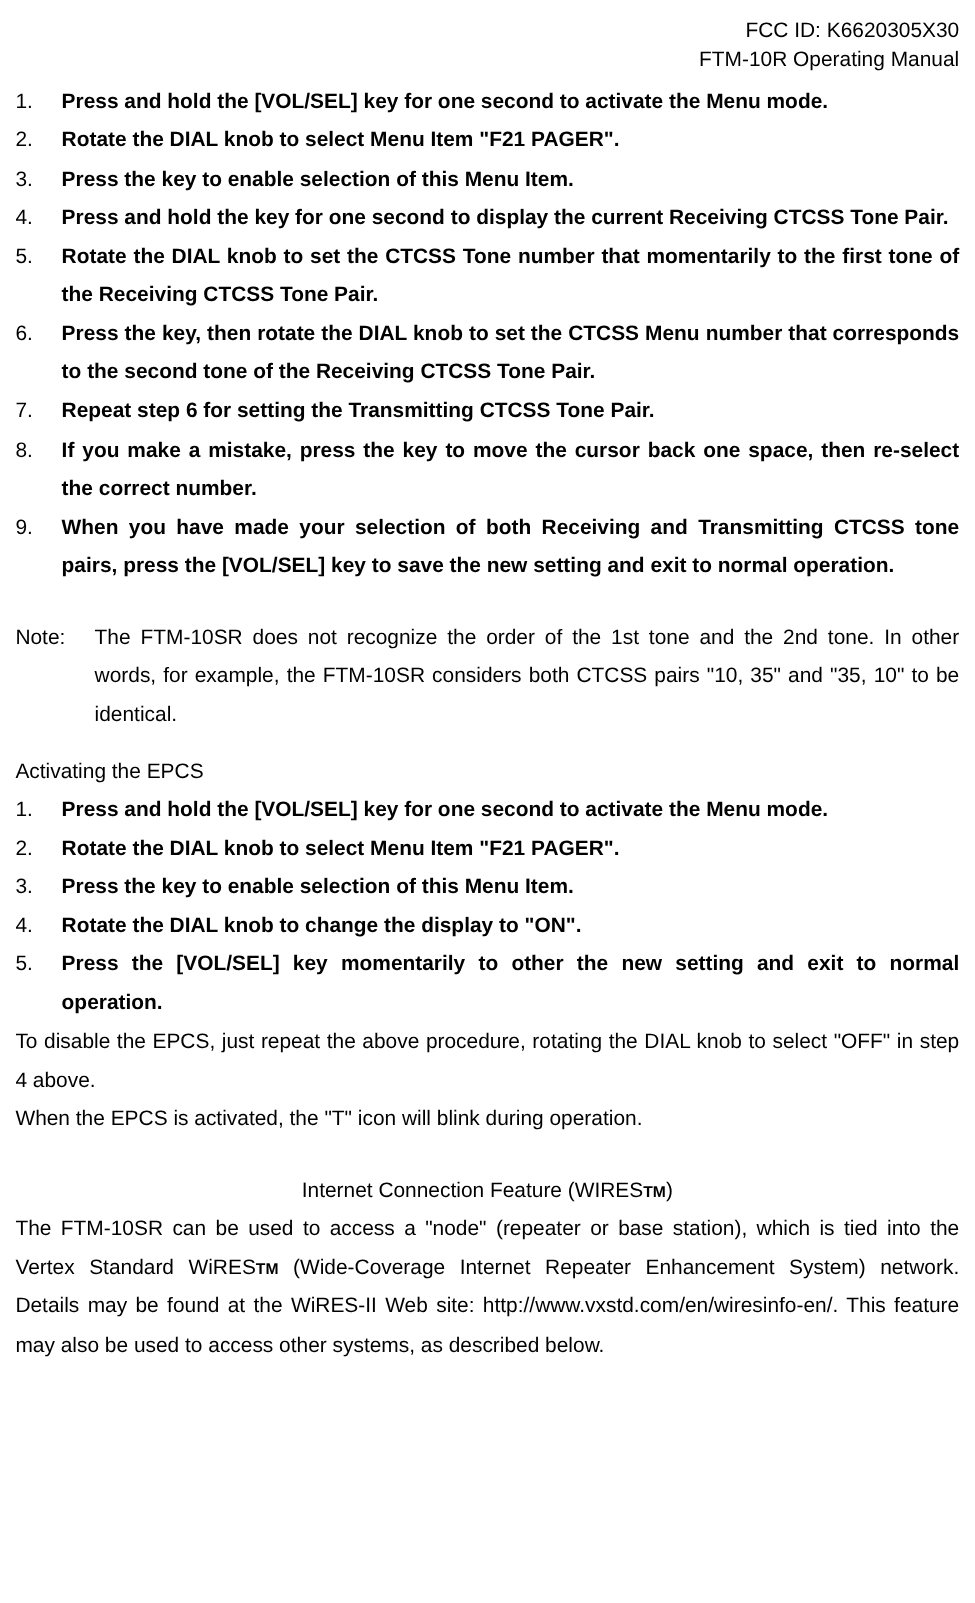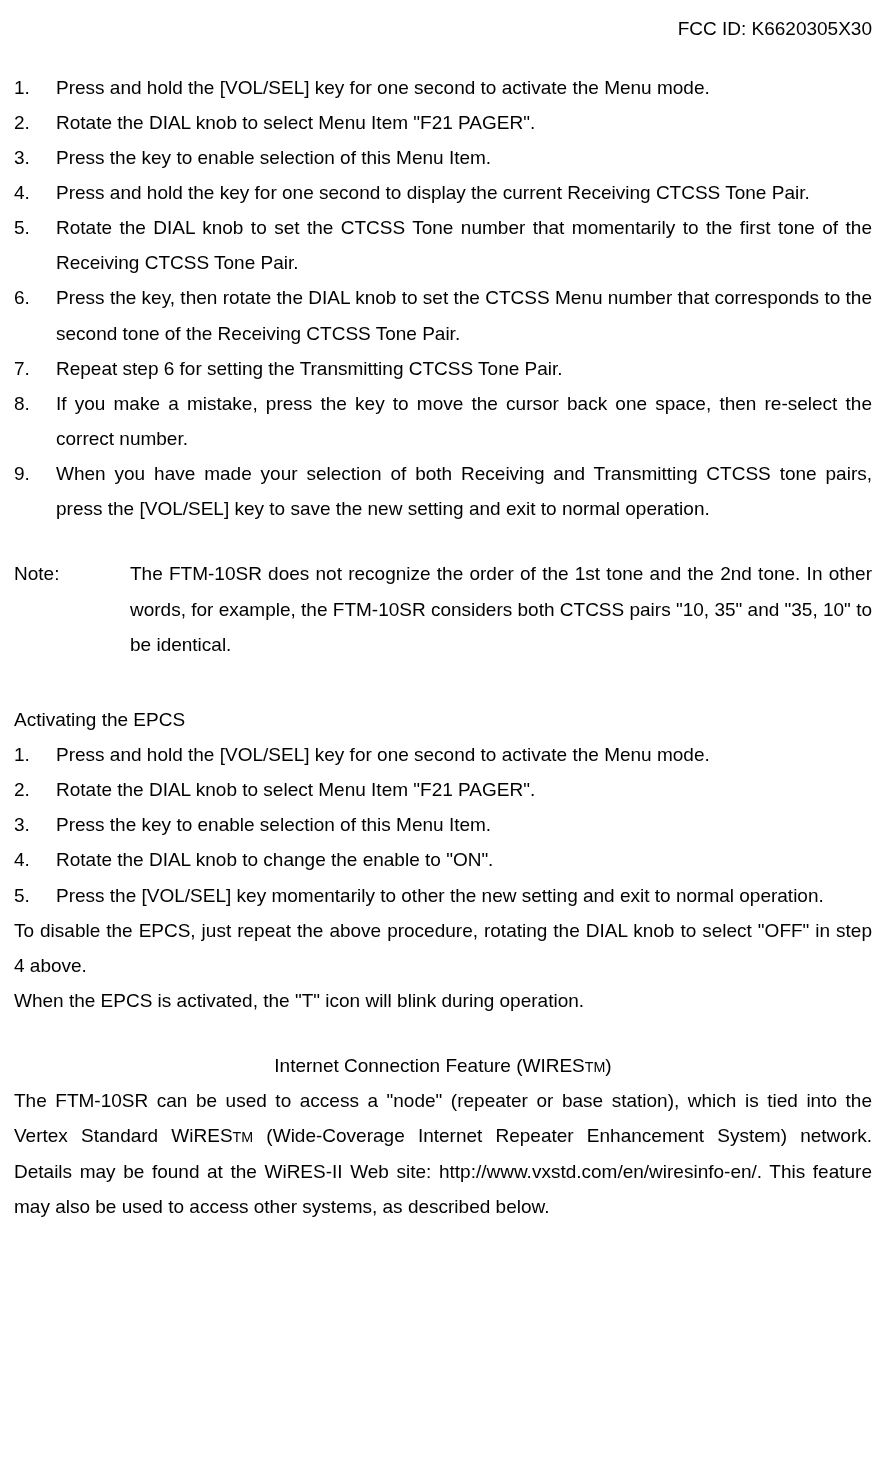--- a/index.html
+++ b/index.html
@@ -11,40 +11,40 @@
       font-family: Arial, Helvetica, sans-serif;
       font-size: 19px;
       line-height: 1.85;
       background: #fff;
       color: #000;
       width: 886px;
       padding: 16px 14px 40px 14px;
     }
     .header {
       text-align: right;
-      margin-bottom: 28px;
+      margin-bottom: 8px;
       line-height: 1.35;
     }
     .list-item {
       display: flex;
       margin-bottom: 0;
     }
     .list-num {
       width: 42px;
       flex-shrink: 0;
     }
     .list-content {
       flex: 1;
       text-align: justify;
+      font-weight: bold;
     }
     .note-row {
       display: flex;
       margin-top: 30px;
-      margin-bottom: 40px;
-      gap: 44px;
+      margin-bottom: 16px;
     }
     .note-label {
       width: 72px;
       flex-shrink: 0;
     }
     .note-content {
       flex: 1;
       text-align: justify;
     }
     .section-h {
@@ -55,30 +55,32 @@
       text-align: justify;
     }
     .centered-h {
       text-align: center;
       margin-top: 30px;
       margin-bottom: 0;
     }
     .sub {
       font-size: 0.75em;
       vertical-align: baseline;
+      font-weight: bold;
     }
     .ic-line {
       letter-spacing: 0.8px;
     }
   </style>
 </head>
 <body>
 
 <div class="header">
   <div>FCC ID: K6620305X30</div>
+  <div>FTM-10R Operating Manual</div>
 </div>
 
 <div id="listA">
     <div class="list-item">
       <div class="list-num">1.</div>
       <div class="list-content">Press and hold the [VOL/SEL] key for one second to activate the Menu mode.</div>
     </div>
     <div class="list-item">
       <div class="list-num">2.</div>
       <div class="list-content">Rotate the DIAL knob to select Menu Item "F21 PAGER".</div>
@@ -128,21 +130,21 @@
     <div class="list-item">
       <div class="list-num">2.</div>
       <div class="list-content">Rotate the DIAL knob to select Menu Item "F21 PAGER".</div>
     </div>
     <div class="list-item">
       <div class="list-num">3.</div>
       <div class="list-content">Press the    key to enable selection of this Menu Item.</div>
     </div>
     <div class="list-item">
       <div class="list-num">4.</div>
-      <div class="list-content">Rotate the DIAL knob to change the enable to "ON".</div>
+      <div class="list-content">Rotate the DIAL knob to change the display to "ON".</div>
     </div>
     <div class="list-item">
       <div class="list-num">5.</div>
       <div class="list-content">Press the [VOL/SEL] key momentarily to other the new setting and exit to normal operation.</div>
     </div>
   </div>
 
 <div class="para">To disable the EPCS, just repeat the above procedure, rotating the DIAL knob to select "OFF" in step 4 above.</div>
 <div class="para">When the EPCS is activated, the "T" icon will blink during operation.</div>
 

